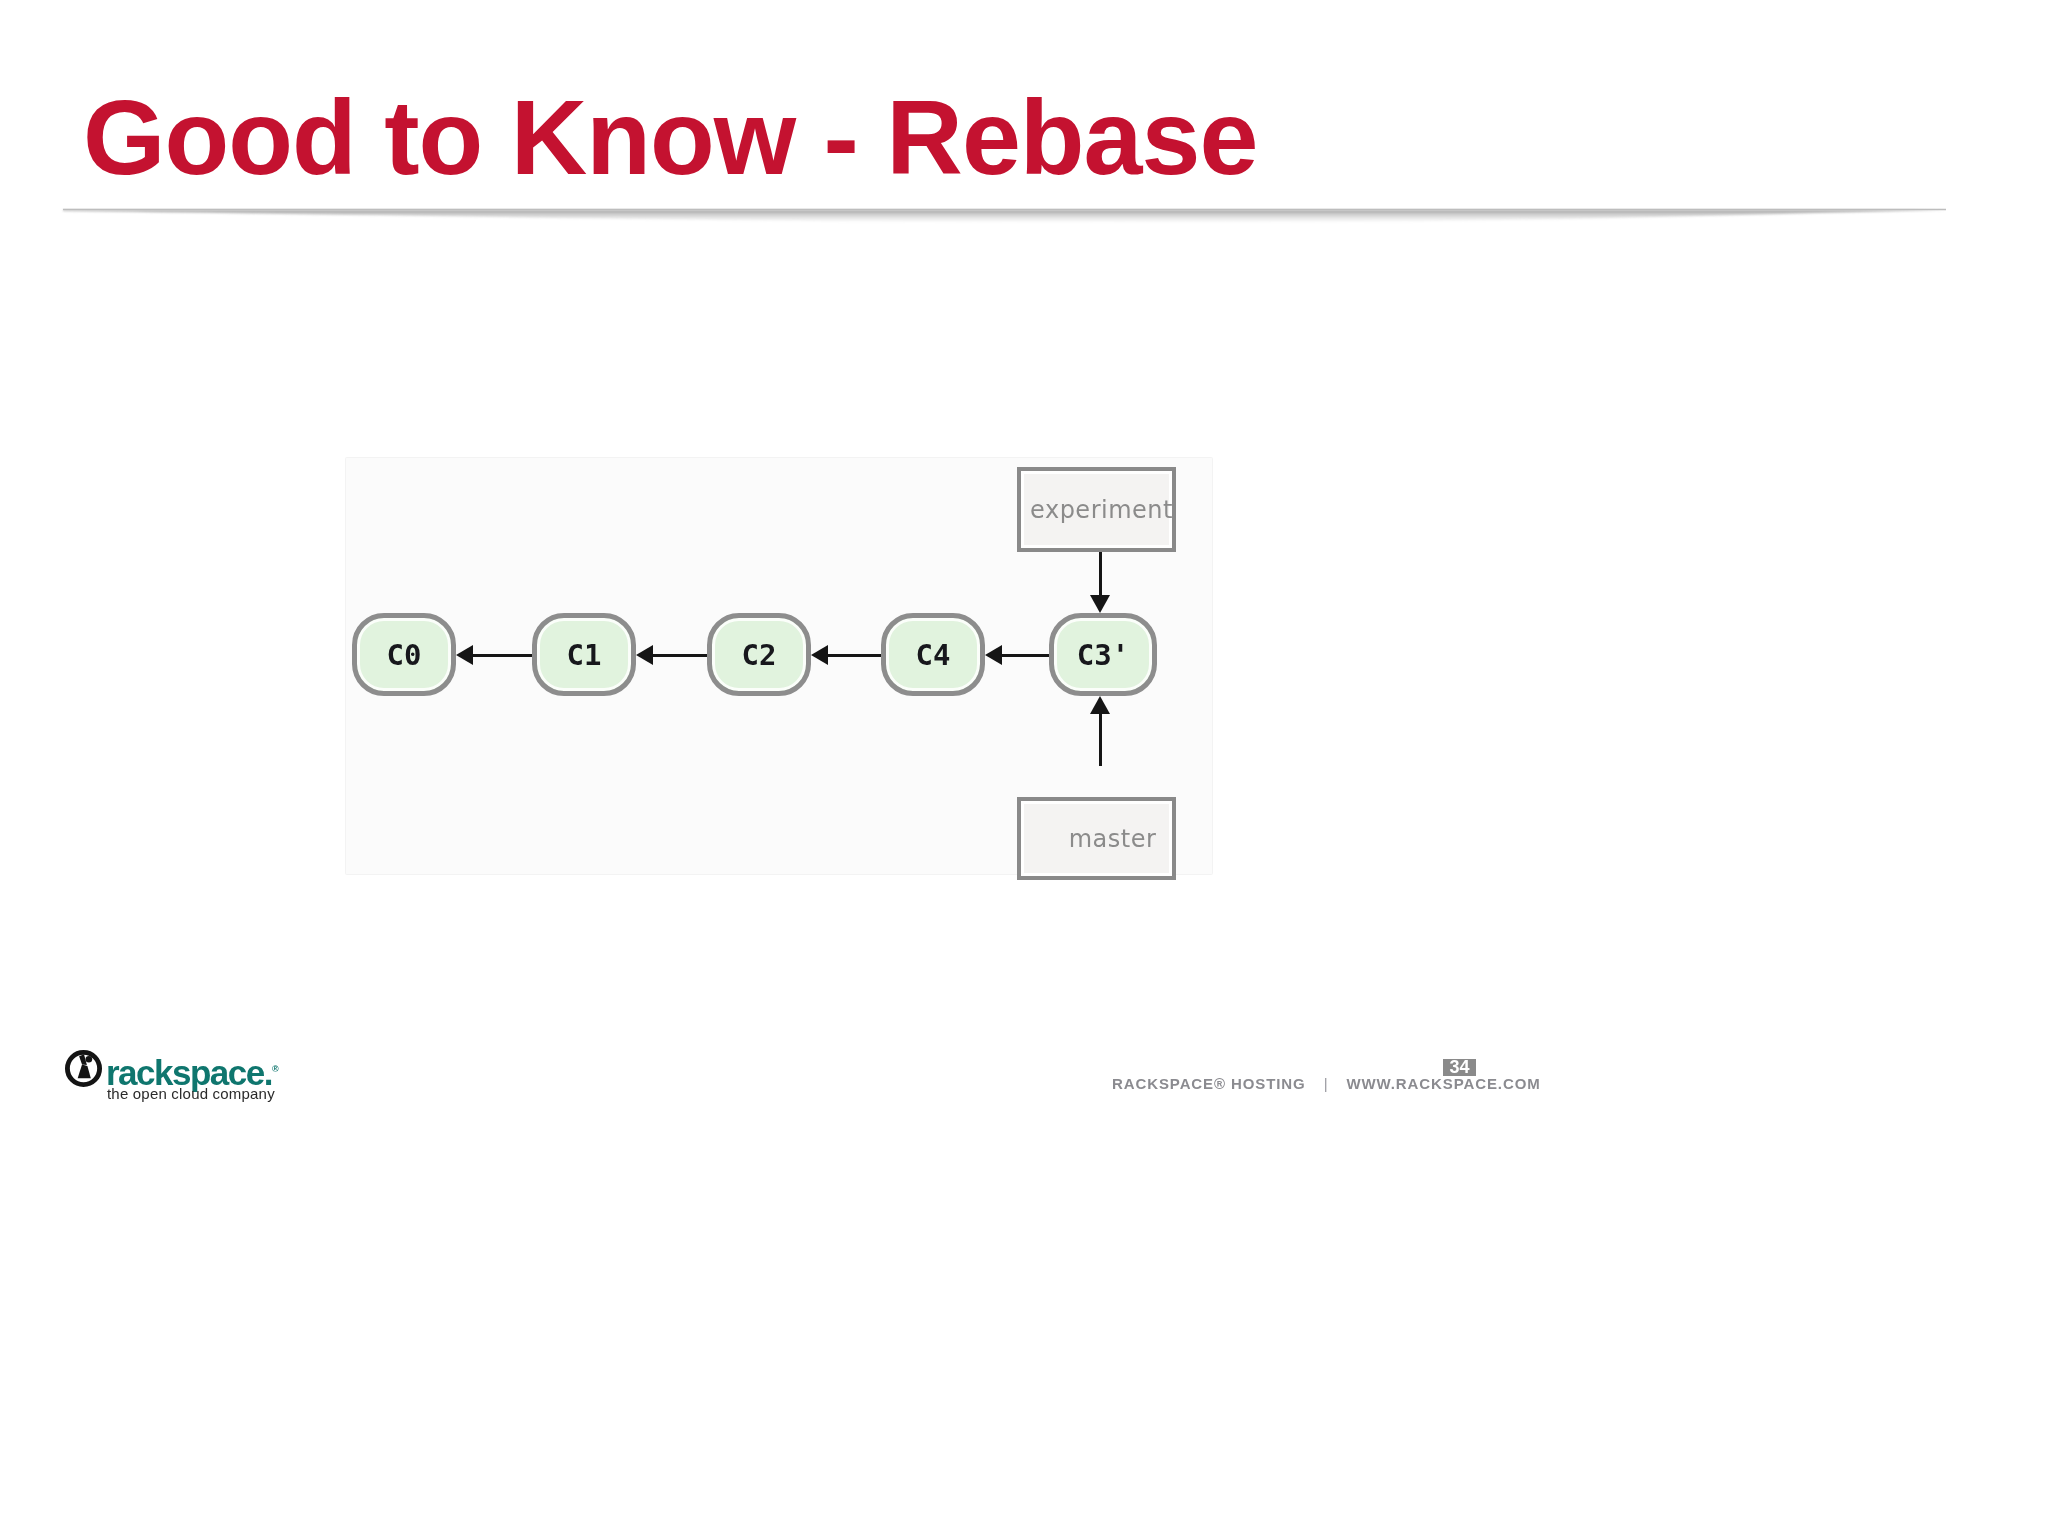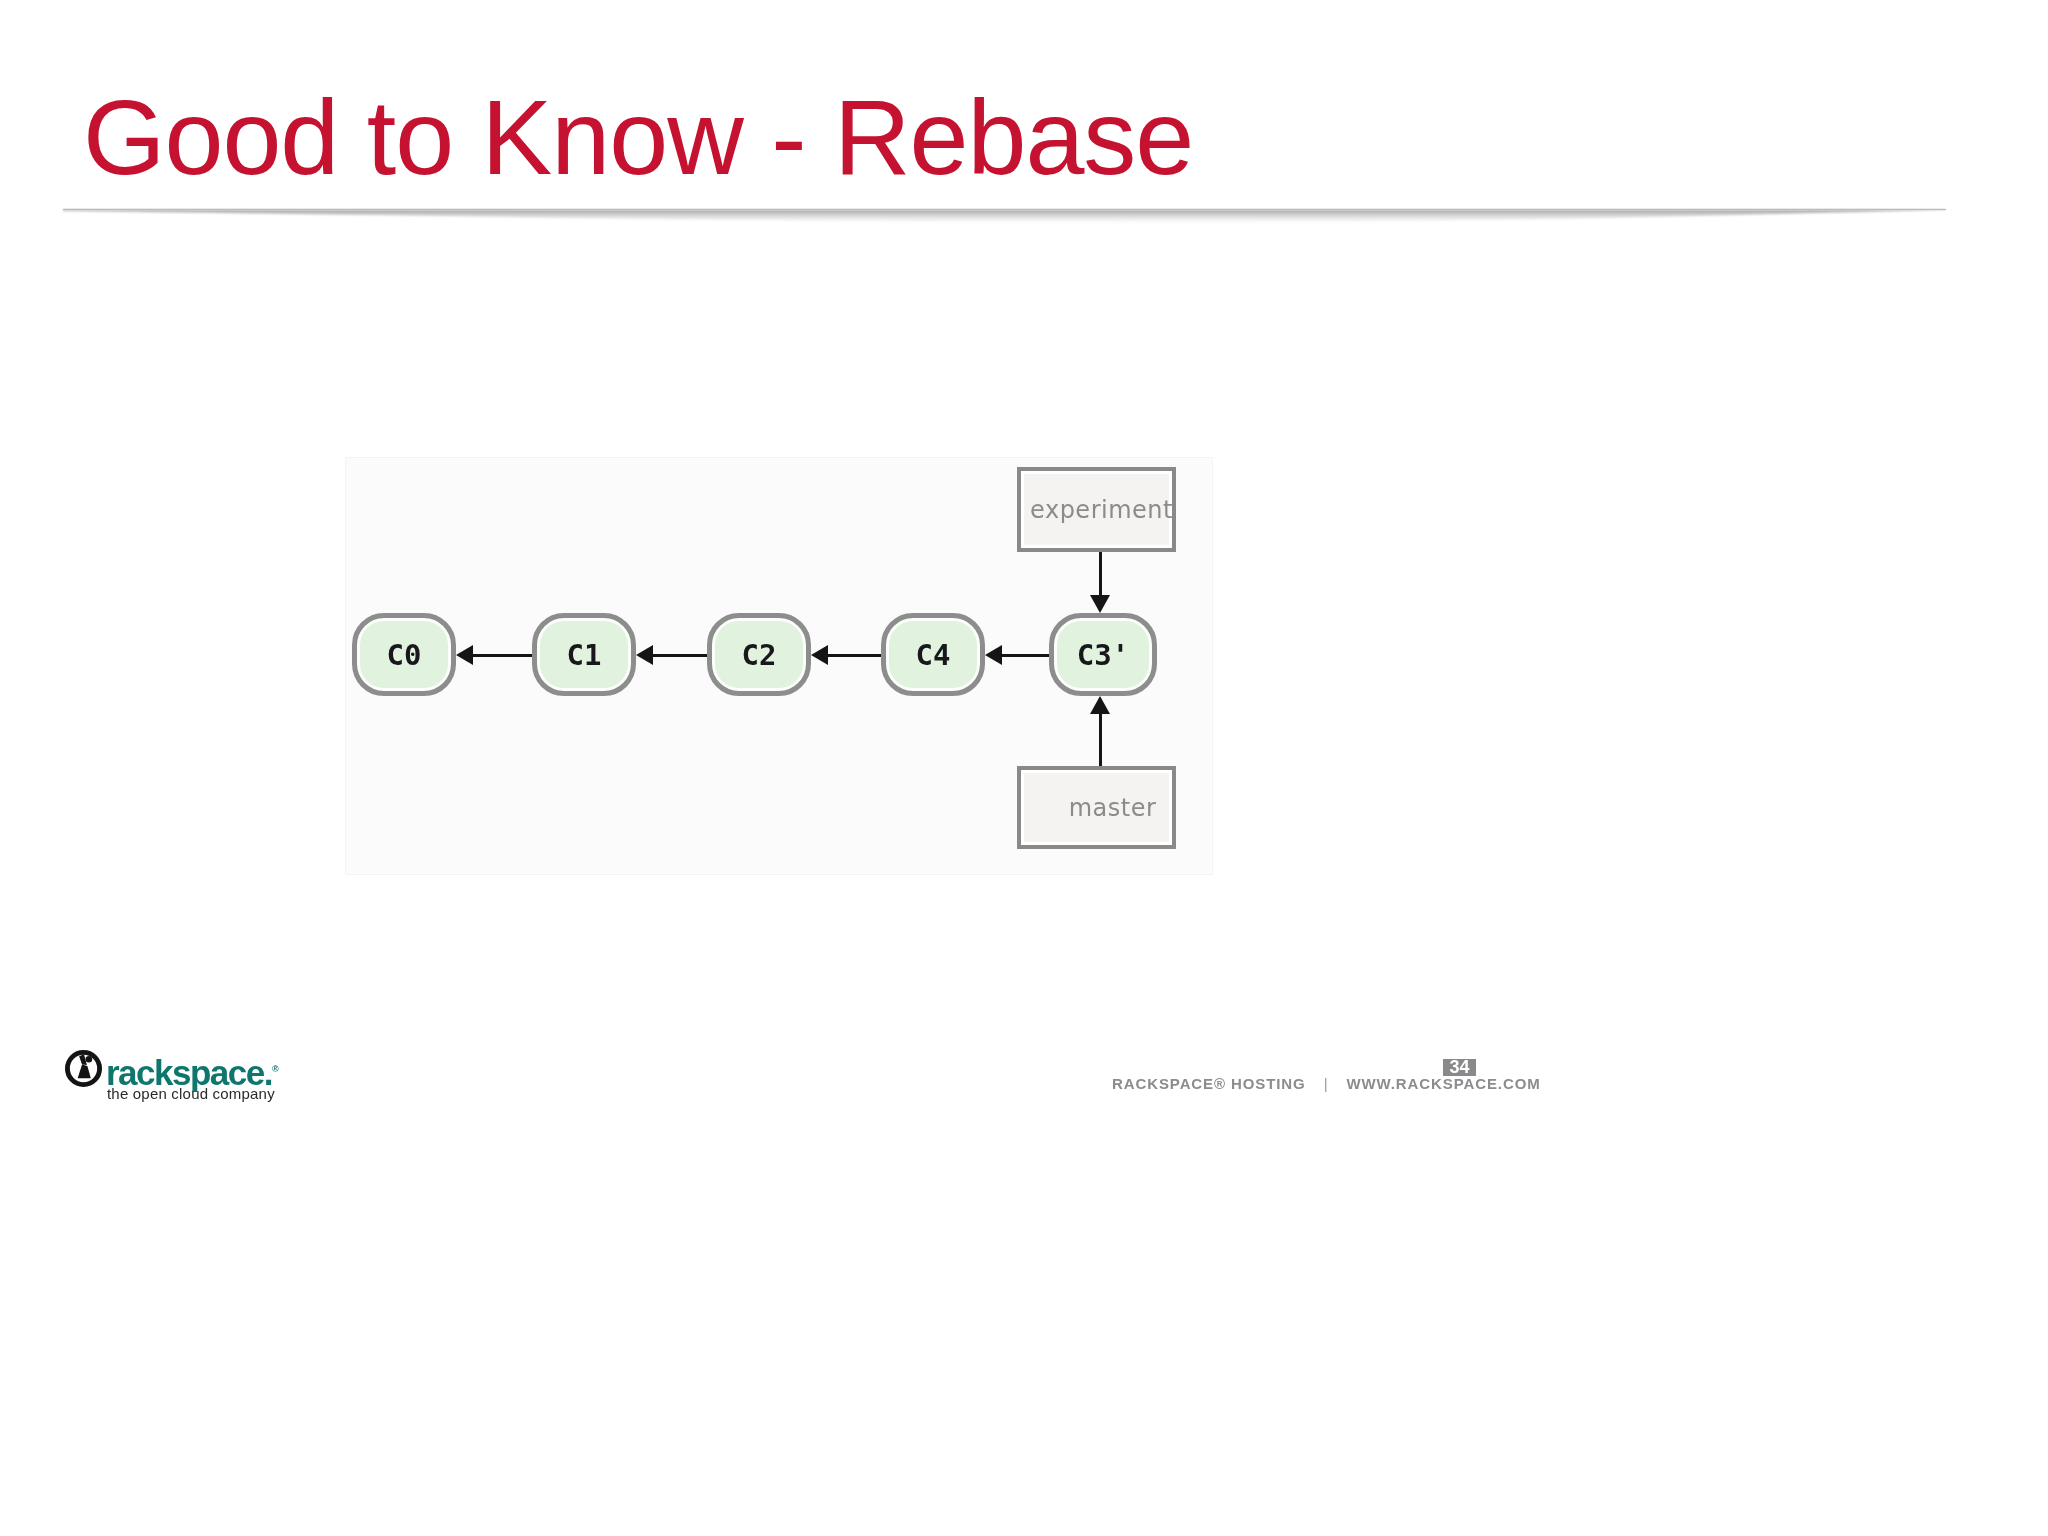--- a/index.html
+++ b/index.html
@@ -6,21 +6,21 @@
   body{
     width:2048px;height:1536px;position:relative;overflow:hidden;
     background:#ffffff;
     font-family:"Liberation Sans", sans-serif;
   }
   .abs{position:absolute;}
 
   
   .slide-title{
     left:83px;top:84px;
-    font-size:106px;font-weight:400;letter-spacing:-1px;
+    font-size:106px;font-weight:700;letter-spacing:-1px;
     color:#c41230;line-height:1;white-space:nowrap;
   }
 
   
   .divider{left:0;top:206px;width:2048px;height:40px;}
 
   
   .figure-bg{
     left:345px;top:457px;width:866px;height:416px;
     background:rgba(0,0,0,0.015);
@@ -119,21 +119,21 @@
   <path d="M63,4 L1946,4 C1720,9 1490,17 1150,17 C790,17 330,8 63,5 Z" fill="url(#dgrad)" filter="url(#dblur)"></path>
   <line x1="63" y1="3.5" x2="1946" y2="3.5" stroke="#bdbdbd" stroke-width="1.4"></line>
 </svg>
 
 <div class="abs figure-bg"></div>
 
 <div class="branch" style="top:467px;padding-left:10px;">
   <span class="branch-label">experiment</span>
 </div>
 
-<div class="branch" style="top:766px;height:83px;padding-left:32px;">
+<div class="branch" style="top:797px;height:83px;padding-left:32px;">
   <span class="branch-label">master</span>
 </div>
 
 <div class="vline" style="top:552px;height:44px;"></div>
 <div class="head-down" style="top:595px;"></div>
 
 <div class="head-up" style="top:696px;"></div>
 <div class="vline" style="top:714px;height:52px;"></div>
 
 <div class="head-left" style="left:456px;"></div>

